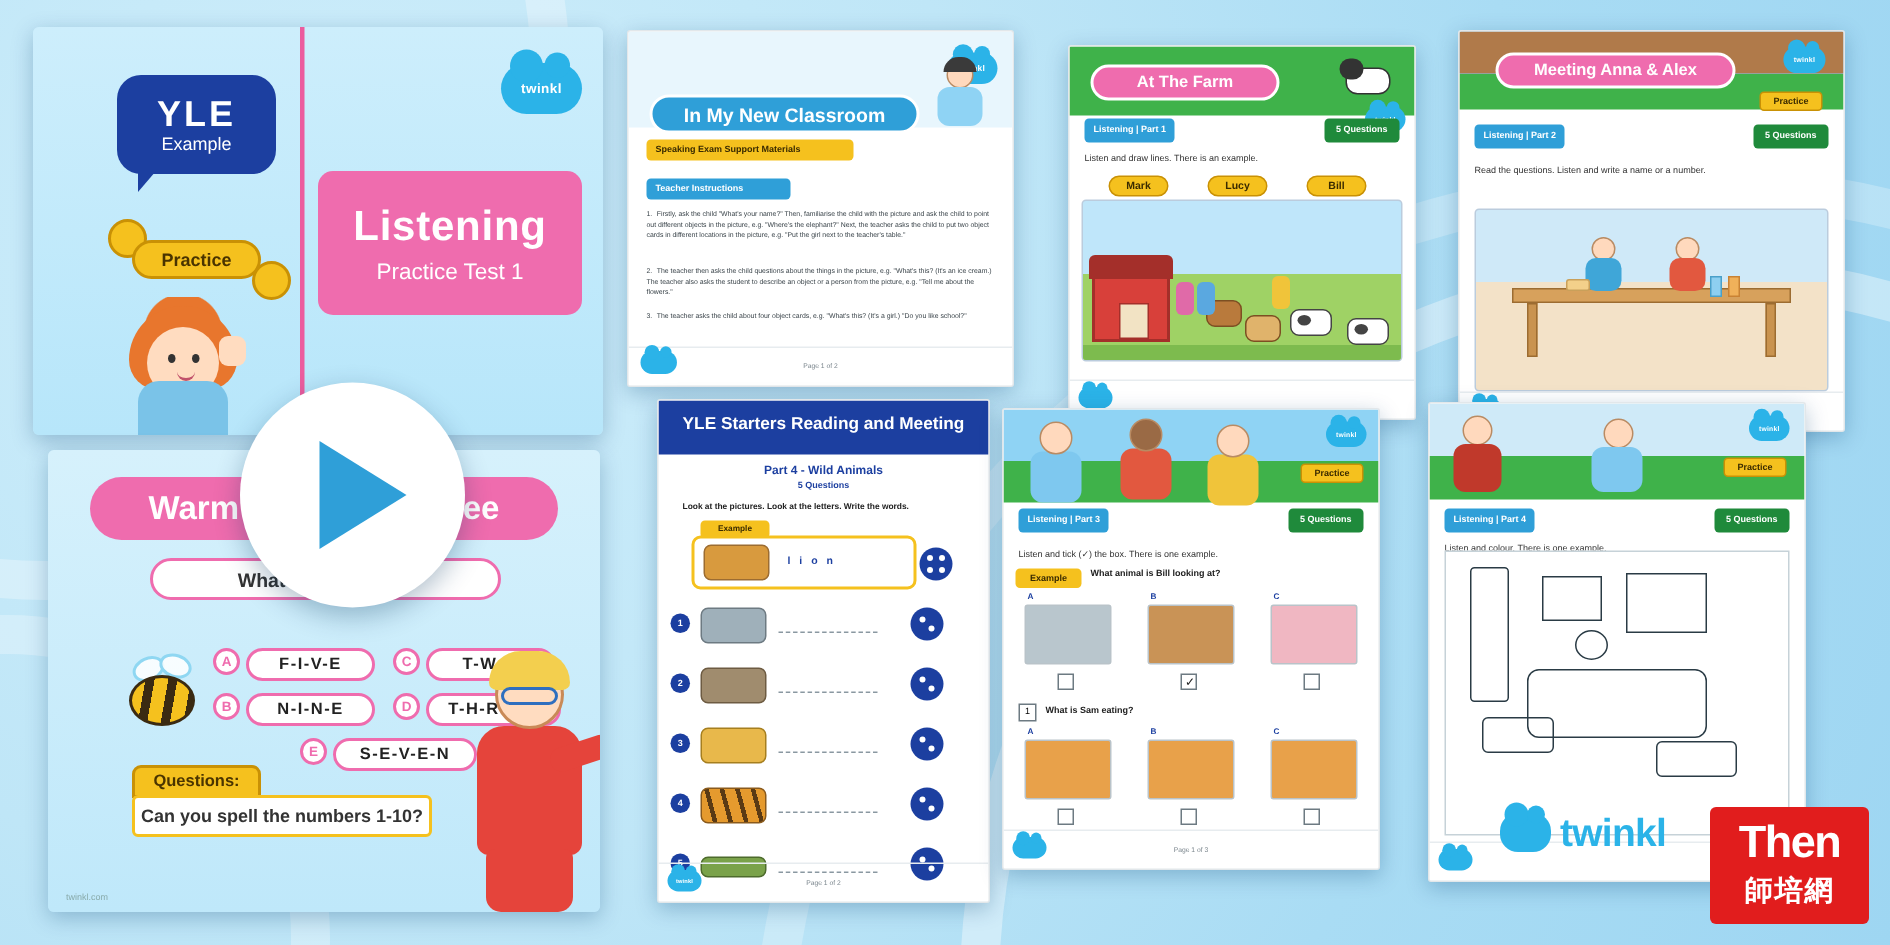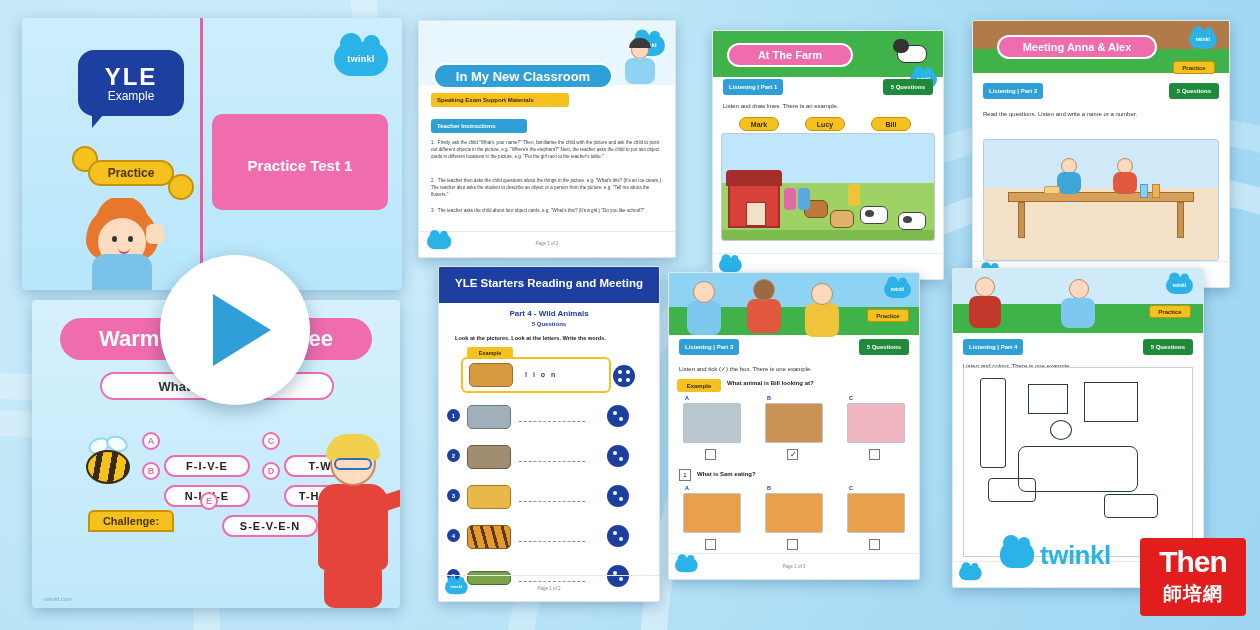--- a/index.html
+++ b/index.html
@@ -88,21 +88,21 @@
   .girl .eye.l { left: 42px; } .girl .eye.r { left: 58px; }
   .girl .mouth { position:absolute; left: 48px; top: 50px; width: 12px; height: 6px; border-bottom: 2px solid #c1526b; border-radius: 0 0 8px 8px; }
   .girl .hand { position:absolute; left: 76px; top: 26px; width: 18px; height: 20px; background:#ffdcc0; border-radius: 6px; }
 
   .title-block {
     position: absolute; left: 190px; top: 96px; width: 176px; height: 96px;
     background: #ef6cae; border-radius: 10px; color: #fff; text-align:center;
     display:flex; flex-direction: column; align-items:center; justify-content:center;
   }
   .title-block .t1 { font-size: 28px; font-weight: bold; letter-spacing: .5px; }
-  .title-block .t2 { font-size: 15px; font-weight: bold; margin-top: 6px; }
+  .title-block .t2 { font-size: 15px; font-weight: normal; margin-top: 6px; }
   #cover .cloud-tr { right: 14px; top: 24px; }
 
   
   #warmup {
     left: 32px; top: 300px; width: 368px; height: 308px;
     background: linear-gradient(180deg,#d6f1fc 0%, #bfe8fa 100%);
     border-radius: 4px;
   }
   .wu-title {
     position:absolute; left: 28px; top: 18px; width: 312px; height: 42px;
@@ -110,21 +110,21 @@
     display:flex; align-items:center; justify-content:center;
     font-size: 22px; font-weight: bold;
   }
   .wu-q {
     position:absolute; left: 68px; top: 72px; width: 234px; height: 28px;
     background:#fff; border: 2px solid #ef6cae; border-radius: 14px;
     display:flex; align-items:center; justify-content:center;
     font-size: 13px; font-weight: bold; color:#333;
   }
   .opt { position:absolute; height: 22px; background:#fff; border:2px solid #ef6cae; border-radius:11px;
-         display:flex; align-items:center; justify-content:center; font-size:11px; font-weight:bold; color:#222; letter-spacing:1px;margin-top:23px; }
+         display:flex; align-items:center; justify-content:center; font-size:11px; font-weight:bold; color:#222; letter-spacing:1px; }
   .optlbl { position:absolute; width: 18px; height: 18px; border-radius: 50%; border: 2px solid #ef6cae; background:#fff;
             display:flex; align-items:center; justify-content:center; font-size:9px; font-weight:bold; color:#ef6cae; }
   .bee { position:absolute; left: 44px; top: 136px; width: 62px; height: 56px; }
   .bee .bd { position:absolute; left:10px; top:14px; width: 44px; height: 34px; border-radius: 50%;
              background: repeating-linear-gradient(100deg,#f5c11e 0 9px,#3a2a12 9px 15px); border:2px solid #3a2a12; }
   .bee .wing { position:absolute; width: 22px; height: 16px; background: rgba(255,255,255,.85); border:2px solid #8fd7f2; border-radius: 50%; }
   .bee .wing.a { left: 12px; top: 2px; transform: rotate(-24deg); }
   .bee .wing.b { left: 30px; top: 0px; transform: rotate(18deg); }
   .boy {
     position:absolute; left: 276px; top: 140px; width: 92px; height: 168px;
@@ -288,20 +288,21 @@
     <div class="girl">
       <div class="hair"></div>
       <div class="face"></div>
       <div class="eye l"></div>
         <div class="eye r"></div>
       <div class="mouth"></div>
       <div class="body"></div>
       <div class="hand"></div>
     </div>
     <div class="title-block">
+      <div class="t1">Listening</div>
       <div class="t2">Practice Test 1</div>
     </div>
     <div class="tw-cloud cloud-tr">twinkl</div>
   </div>
 
   <div class="card" id="warmup">
     <div class="wu-title">Warm Up Spelling Bee</div>
     <div class="wu-q">What number is it?</div>
 
     <div class="optlbl" style="left:110px; top:132px;">A</div>
@@ -324,21 +325,22 @@
     </div>
     <div class="boy">
       <div class="torso"></div>
         <div class="arm"></div>
       <div class="legs"></div>
         <div class="head"></div>
         <div class="hair"></div>
         <div class="glasses"></div>
     </div>
 
-    <div class="challenge-lbl">Challenge:</div>
+    <div class="challenge-lbl">Questions:</div>
+    <div class="challenge-box">Can you spell the numbers 1-10?</div>
     <div class="wu-foot">twinkl.com</div>
   </div>
 
   <div id="play-button">
     <div class="tri"></div>
     <span class="sr">play-video</span>
   </div>
 
   <div class="card doc" id="doc-classroom">
     <div class="blue-head"></div>

